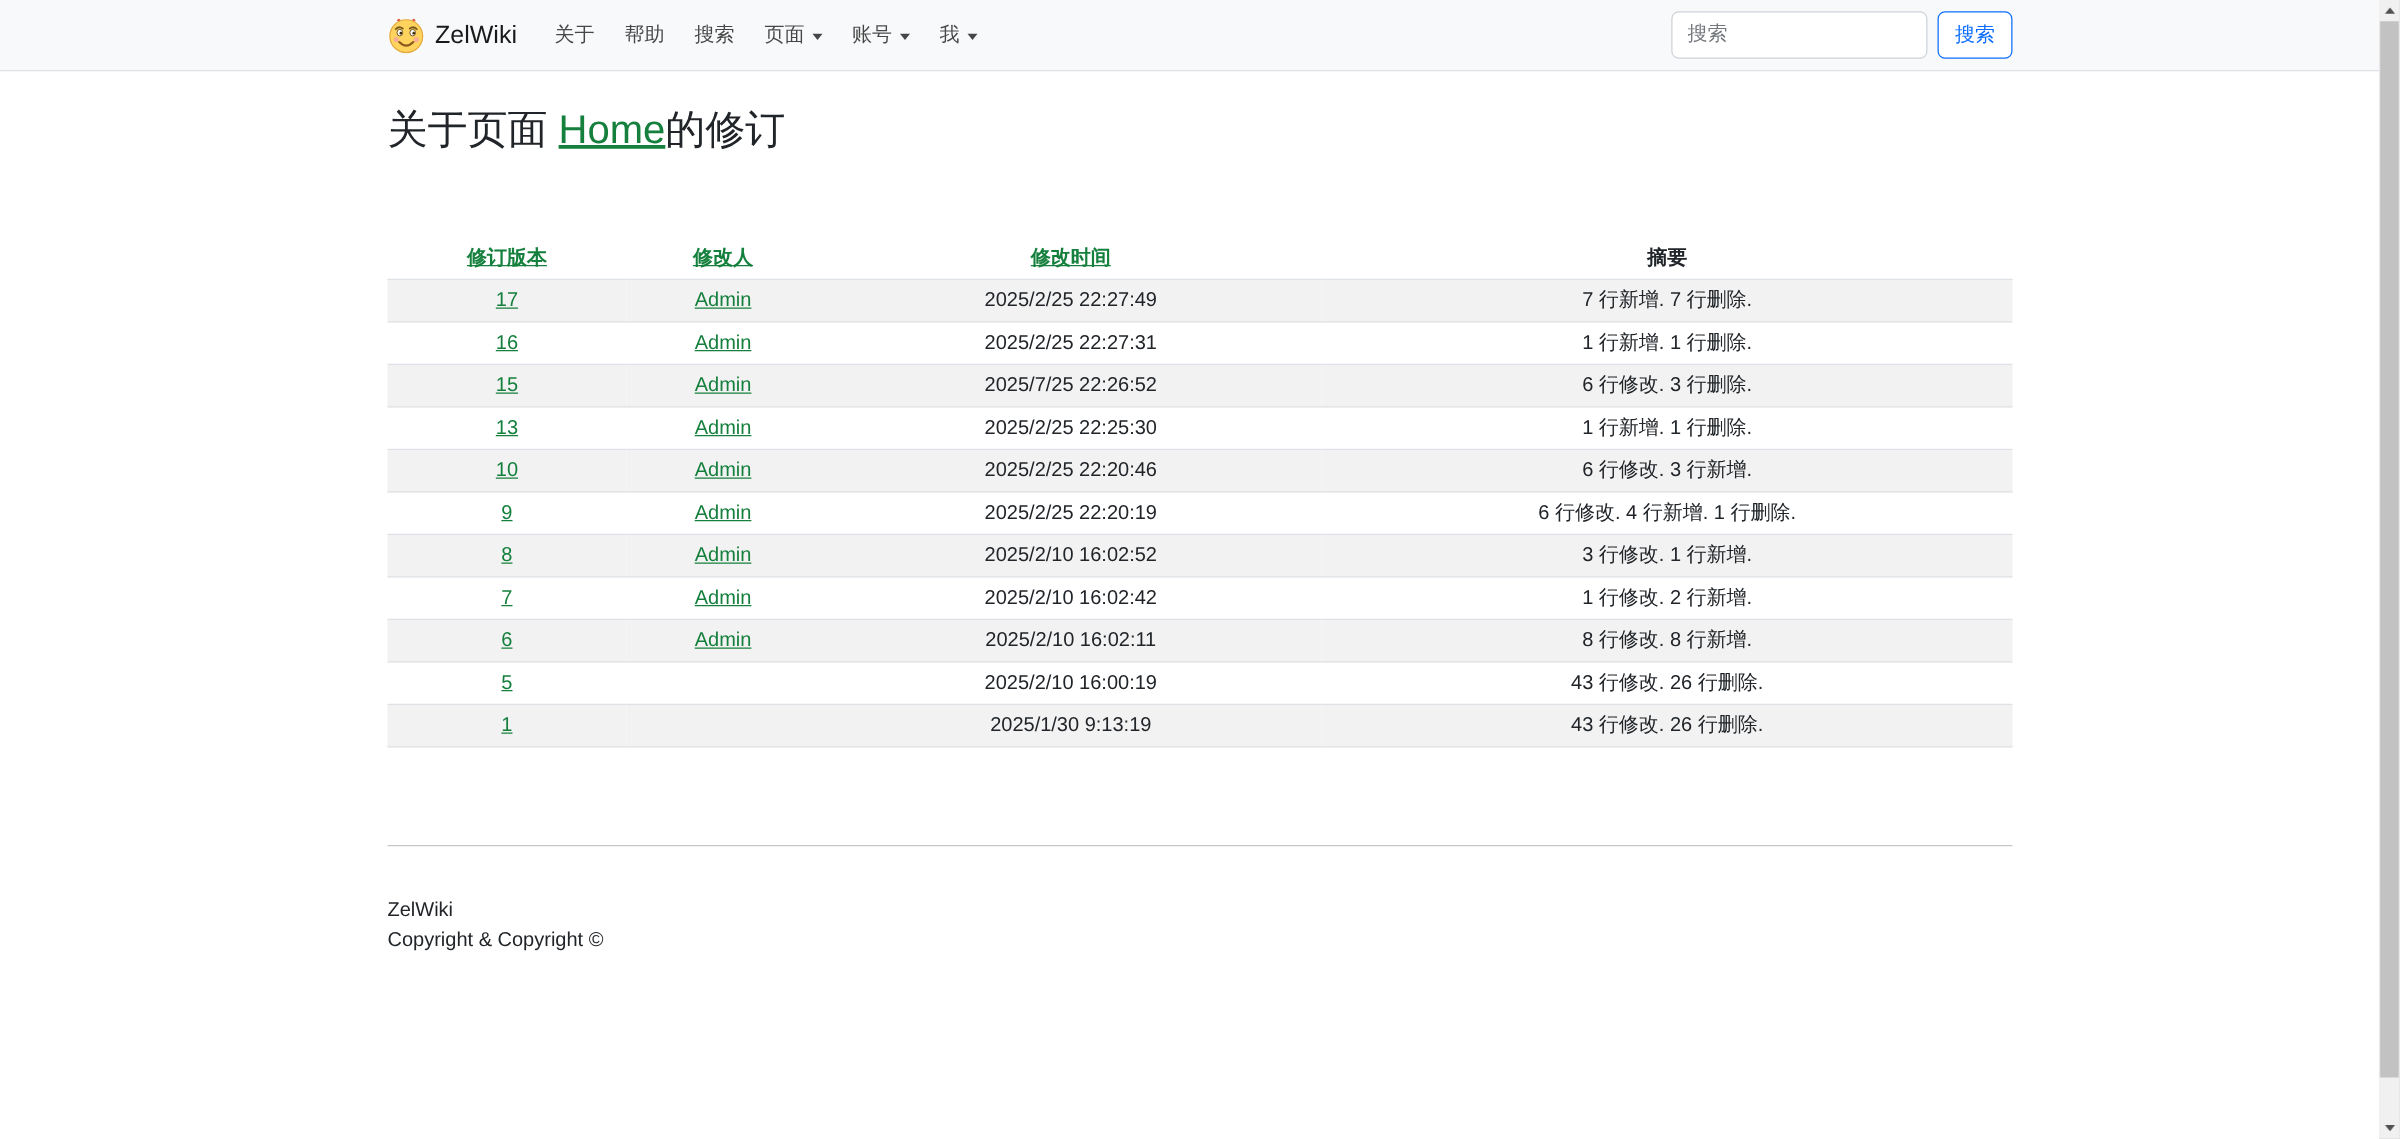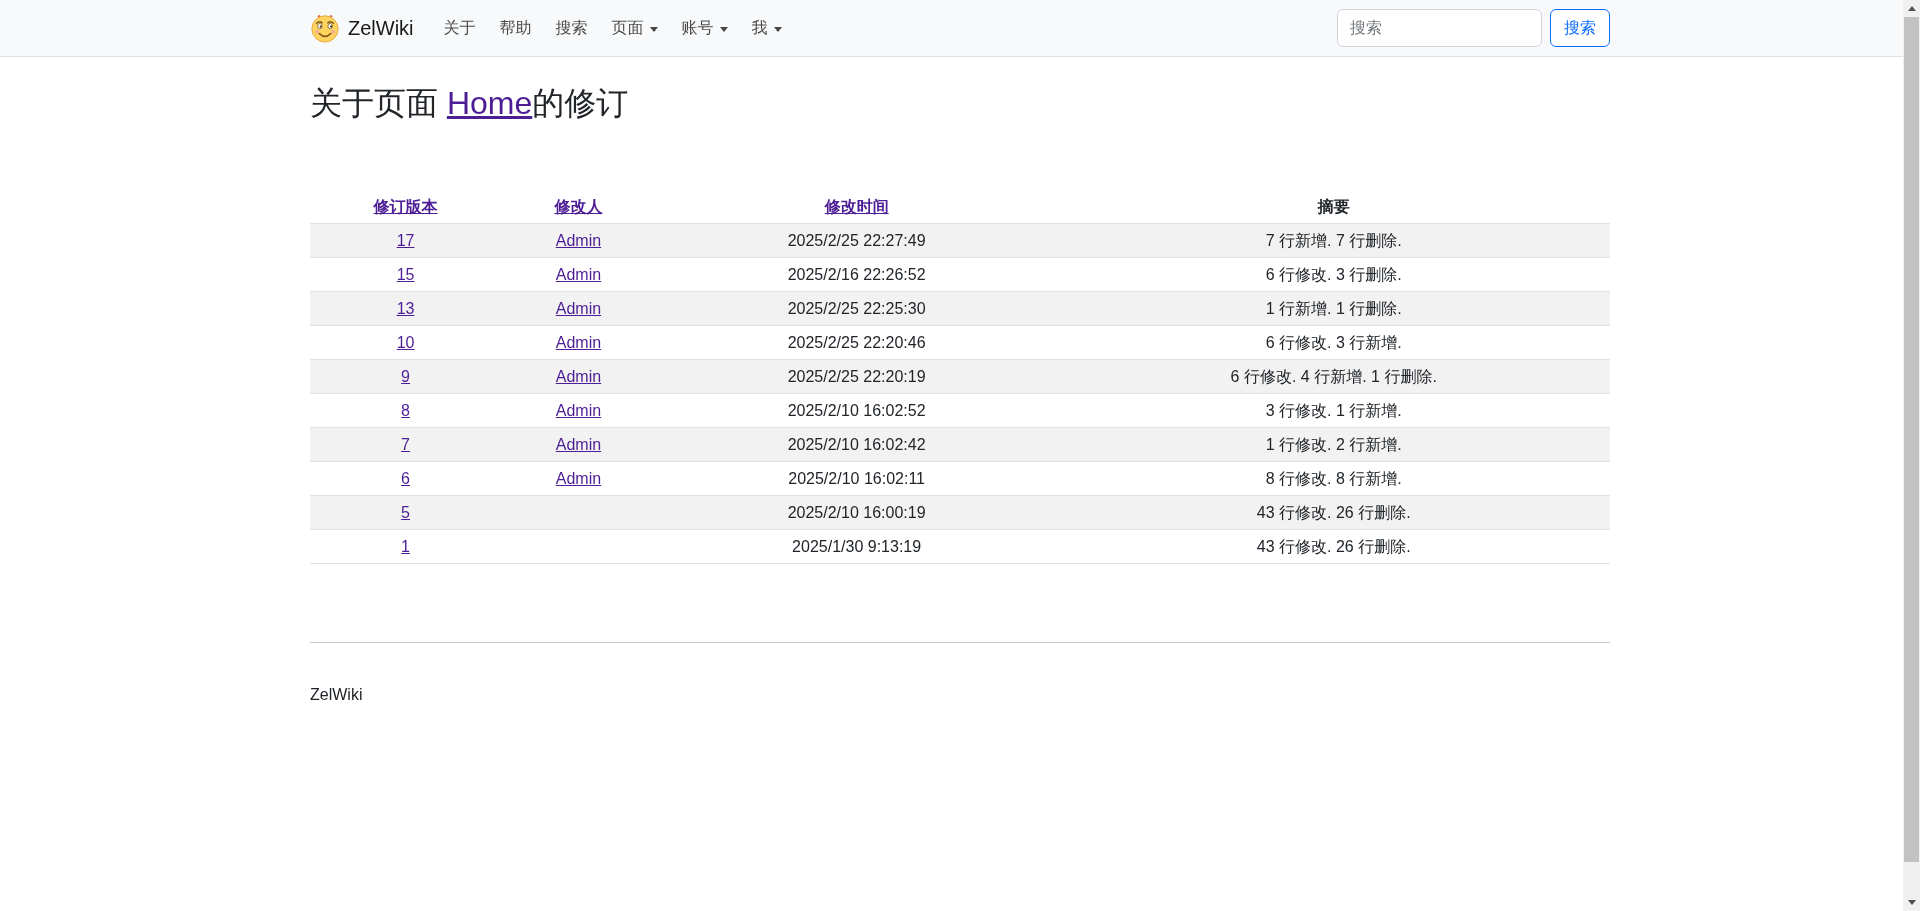--- a/index.html
+++ b/index.html
@@ -4,21 +4,21 @@
 <style>
   * { box-sizing: border-box; }
   html, body { margin: 0; padding: 0; }
   body {
     width: 1920px; height: 911px;
     background: #ffffff;
     font-family: "Liberation Sans", "DejaVu Sans", sans-serif;
     font-size: 16px; color: #212529;
     overflow: hidden; position: relative;
   }
-  a { color: #4c1d95; text-decoration: underline; }
+  a { color: #15803d; text-decoration: underline; }
 
   
   .navbar {
     height: 57px; background: #f8f9fa;
     border-bottom: 1px solid #dee2e6;
     width: 100%;
   }
   .navbar-inner {
     max-width: 1300px; margin: 0 auto; height: 100%;
     display: flex; align-items: center;
@@ -188,23 +188,29 @@
       </tr>
     </thead>
     <tbody>
         <tr>
           <td><a href="#">17</a></td>
           <td><a href="#">Admin</a></td>
           <td>2025/2/25 22:27:49</td>
           <td>7 行新增. 7 行删除.</td>
         </tr>
         <tr>
+          <td><a href="#">16</a></td>
+          <td><a href="#">Admin</a></td>
+          <td>2025/2/25 22:27:31</td>
+          <td>1 行新增. 1 行删除.</td>
+        </tr>
+        <tr>
           <td><a href="#">15</a></td>
           <td><a href="#">Admin</a></td>
-          <td>2025/2/16 22:26:52</td>
+          <td>2025/7/25 22:26:52</td>
           <td>6 行修改. 3 行删除.</td>
         </tr>
         <tr>
           <td><a href="#">13</a></td>
           <td><a href="#">Admin</a></td>
           <td>2025/2/25 22:25:30</td>
           <td>1 行新增. 1 行删除.</td>
         </tr>
         <tr>
           <td><a href="#">10</a></td>
@@ -248,20 +254,21 @@
           <td>2025/1/30 9:13:19</td>
           <td>43 行修改. 26 行删除.</td>
         </tr>
       </tbody>
   </table>
 
   <hr class="footer-hr">
 
   <footer class="footer">
     <div>ZelWiki</div>
+    <div>Copyright &amp; Copyright ©</div>
   </footer>
 </main>
 
 <div class="scrollbar">
   <div class="scroll-arrow up">
       <span class="tri-up"></span>
     </div>
   <div class="scroll-thumb"></div>
   <div class="scroll-arrow down">
       <span class="tri-down"></span>

